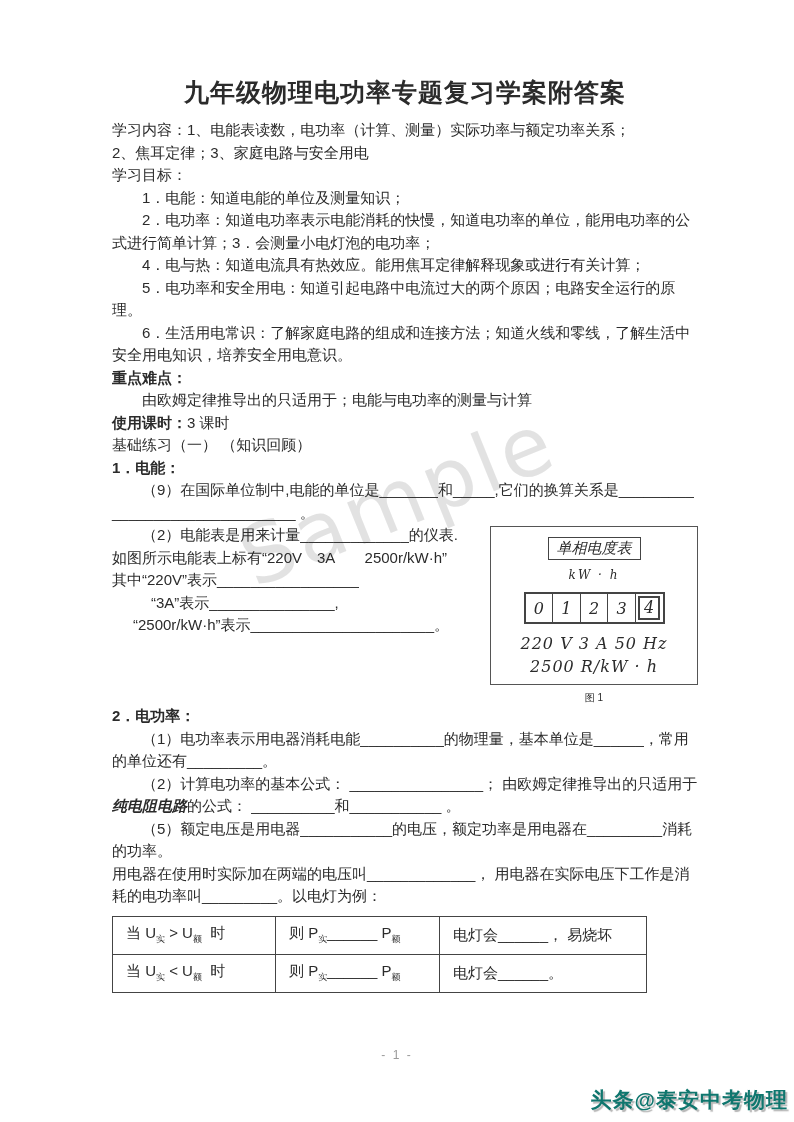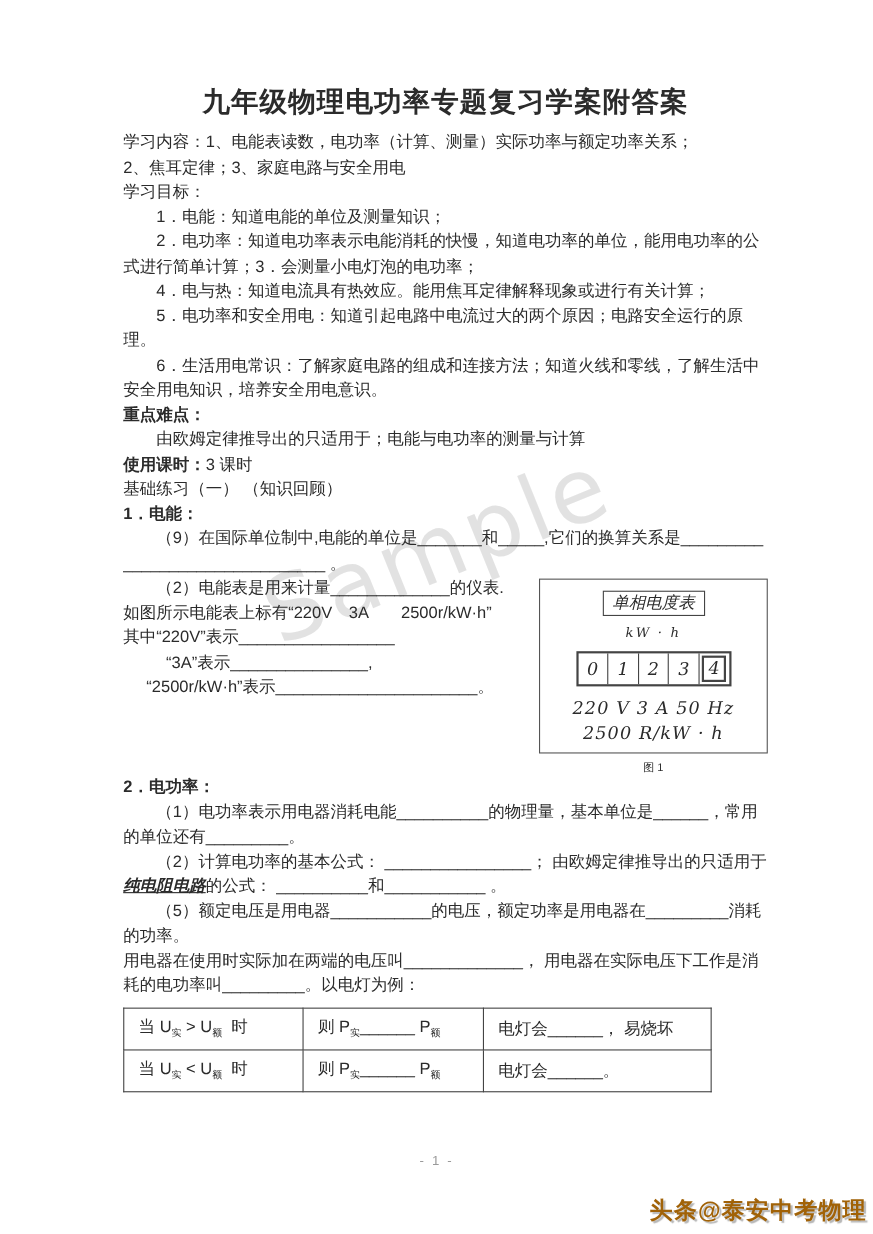--- a/index.html
+++ b/index.html
@@ -35,21 +35,21 @@
   p.line { margin:0; white-space:pre-wrap; line-height:1.5; }
   .tight  { line-height:1.45; }
   .sec    { line-height:2.0; }
   .sec2   { line-height:2.0; }
   .b      { font-weight:bold; }
   .ind2   { text-indent:2em; }
   .ind26  { text-indent:2.6em; }
   .ind14  { text-indent:1.4em; }
   .cont2  { margin-left:72px; }
   .gap-sm { margin-top:4px; }
-  .em-phrase { font-weight:bold; font-style:italic; text-decoration:underline; }
+  .em-phrase { font-weight:bold; font-style:italic; }
   sub { font-size:9px; }
 
   .row2 { display:flex; align-items:flex-start; }
   .col-left { flex:1 1 auto; }
   .col-right { flex:0 0 190px; margin-left:6px; padding-top:2px; }
   .meter {
     box-sizing:border-box;
     width:208px;
     border:1px solid #555;
     background:#fff;
@@ -101,21 +101,21 @@
   .pageno {
     position:absolute; z-index:1;
     left:0; right:0; bottom:60px;
     text-align:center;
     color:#9a9a9a; font-size:12px; letter-spacing:2px;
   }
   .brand {
     position:absolute; z-index:2;
     right:6px; bottom:8px;
     font-size:21px; font-weight:bold;
-    color:#a16207;
+    color:#0f766e;
     text-shadow:2px 2px 1px rgba(90,90,90,0.45);
     letter-spacing:1px;
   }
 </style>
 </head>
 <body>
 
 <div class="page">
   <div class="watermark">Sample</div>
 

